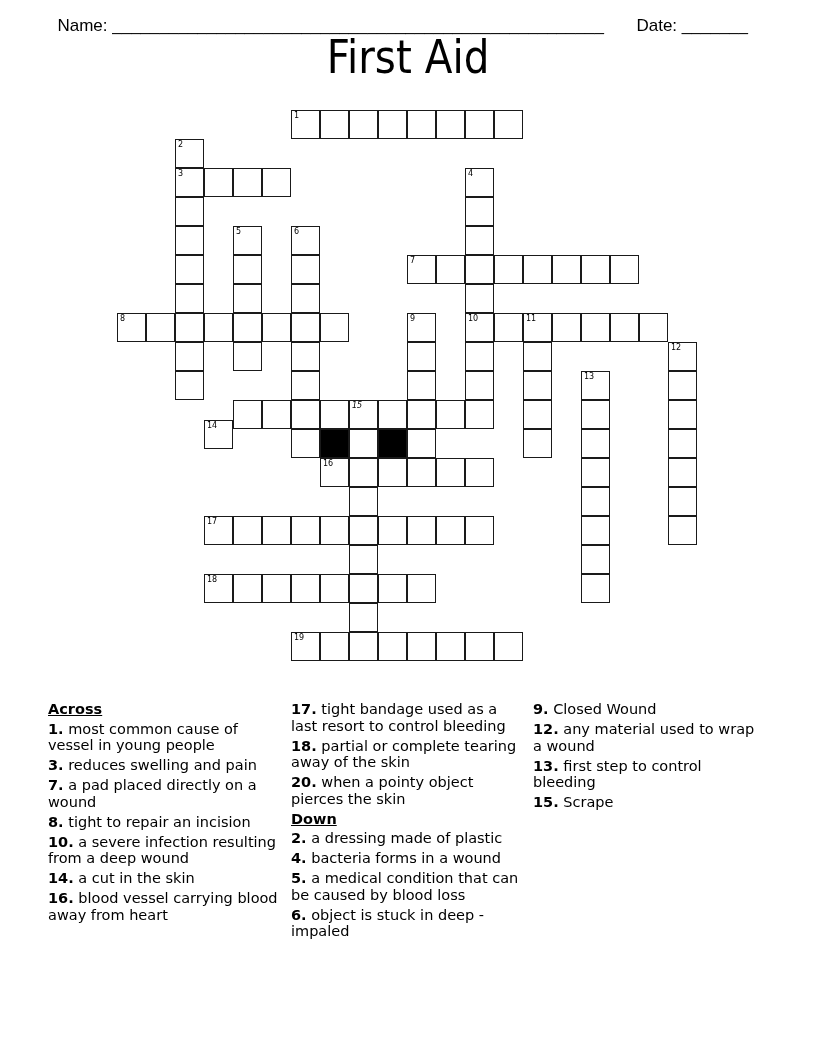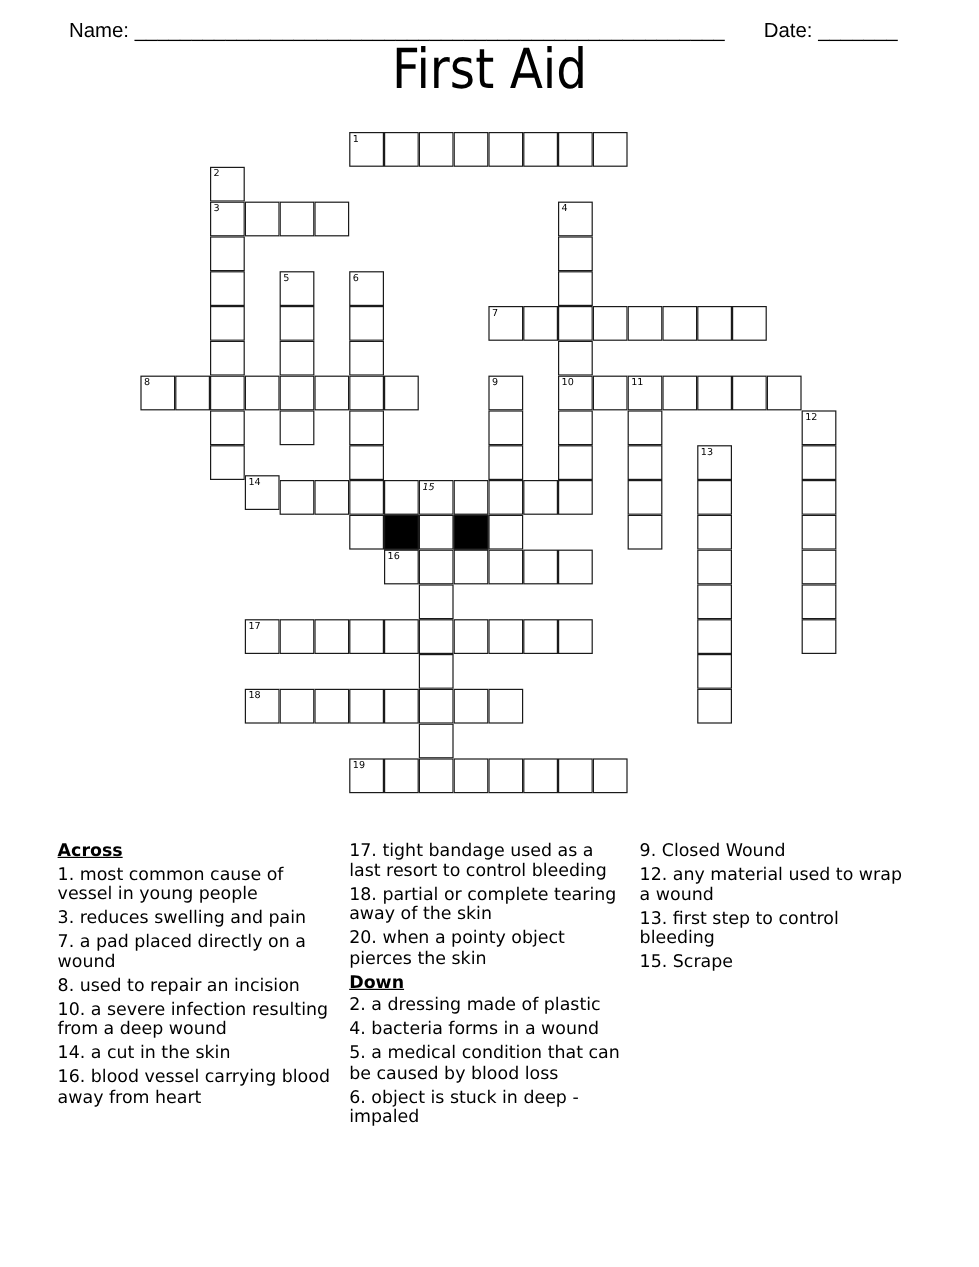--- a/index.html
+++ b/index.html
@@ -7,21 +7,21 @@
     .hdr { position: absolute; top: -4px; font-family: "Liberation Sans", sans-serif; font-size: 17px; white-space: pre; }
     .title { position: absolute; top: 30px; left: 0; width: 816px; text-align: center; font-family: "DejaVu Sans", sans-serif; font-size: 46px; letter-spacing: 0px; transform: scaleX(0.88); }
     #grid { position: absolute; left: 0; top: 0; width: 816px; height: 680px; }
     .cell { position: absolute; width: 29px; height: 29px; box-sizing: border-box; border: 1.5px solid #1a1a1a; background: #fff; }
     .cell.black { background: #000; }
     .num { position: absolute; left: 2px; top: 0px; font-size: 8px; font-family: "DejaVu Sans", sans-serif; line-height: 10px; }
     .clues { position: absolute; top: 701px; font-size: 14.5px; line-height: 16.5px; }
     .clue-col { position: absolute; width: 230px; }
     .sec { font-weight: bold; text-decoration: underline; margin-bottom: 3px; }
     .clue { margin-bottom: 3.5px; }
-    .clue b { font-weight: normal; }
+    .clue b { font-weight: bold; }
   </style>
 </head>
 <body>
 
 <div class="hdr" style="left:48px;">
   <span>Name: </span><span>____________________________________________________</span>
 </div>
 <div class="hdr" style="left:627px;">
   <span>Date: </span><span>_______</span>
 </div>
@@ -132,21 +132,21 @@
     <div class="cell" style="left: 581px; top: 371px;">
       <span class="num">13</span>
     </div>
     <div class="cell" style="left: 581px; top: 400px;"></div>
     <div class="cell" style="left: 581px; top: 429px;"></div>
     <div class="cell" style="left: 581px; top: 458px;"></div>
     <div class="cell" style="left: 581px; top: 487px;"></div>
     <div class="cell" style="left: 581px; top: 516px;"></div>
     <div class="cell" style="left: 581px; top: 545px;"></div>
     <div class="cell" style="left: 581px; top: 574px;"></div>
-    <div class="cell" style="left: 204px; top: 396px;">
+    <div class="cell" style="left: 204px; top: 420px;">
       <span class="num">14</span>
     </div>
     <div class="cell" style="left: 233px; top: 400px;"></div>
     <div class="cell" style="left: 262px; top: 400px;"></div>
     <div class="cell" style="left: 320px; top: 400px;"></div>
     <div class="cell" style="left: 349px; top: 400px; font-style: italic;">
       <span class="num">15</span>
     </div>
     <div class="cell" style="left: 378px; top: 400px;"></div>
     <div class="cell" style="left: 436px; top: 400px;"></div>
@@ -197,21 +197,21 @@
     <div class="cell black" style="left: 320px; top: 429px;"></div>
     <div class="cell black" style="left: 378px; top: 429px;"></div>
   </div>
 
 <div class="clues">
   <div class="clue-col" style="left:48px;">
     <div class="sec">Across</div>
     <div class="clue"><b>1.</b> <span>most common cause of vessel in young people</span></div>
     <div class="clue"><b>3.</b> <span>reduces swelling and pain</span></div>
     <div class="clue"><b>7.</b> <span>a pad placed directly on a wound</span></div>
-    <div class="clue"><b>8.</b> <span>used to repair an incision</span></div>
+    <div class="clue"><b>8.</b> <span>tight to repair an incision</span></div>
     <div class="clue"><b>10.</b> <span>a severe infection resulting from a deep wound</span></div>
     <div class="clue"><b>14.</b> <span>a cut in the skin</span></div>
     <div class="clue"><b>16.</b> <span>blood vessel carrying blood away from heart</span></div>
   </div>
   <div class="clue-col" style="left:291px;">
     <div class="clue"><b>17.</b> <span>tight bandage used as a last resort to control bleeding</span></div>
     <div class="clue"><b>18.</b> <span>partial or complete tearing away of the skin</span></div>
     <div class="clue"><b>20.</b> <span>when a pointy object pierces the skin</span></div>
     <div class="sec">Down</div>
     <div class="clue"><b>2.</b> <span>a dressing made of plastic</span></div>

